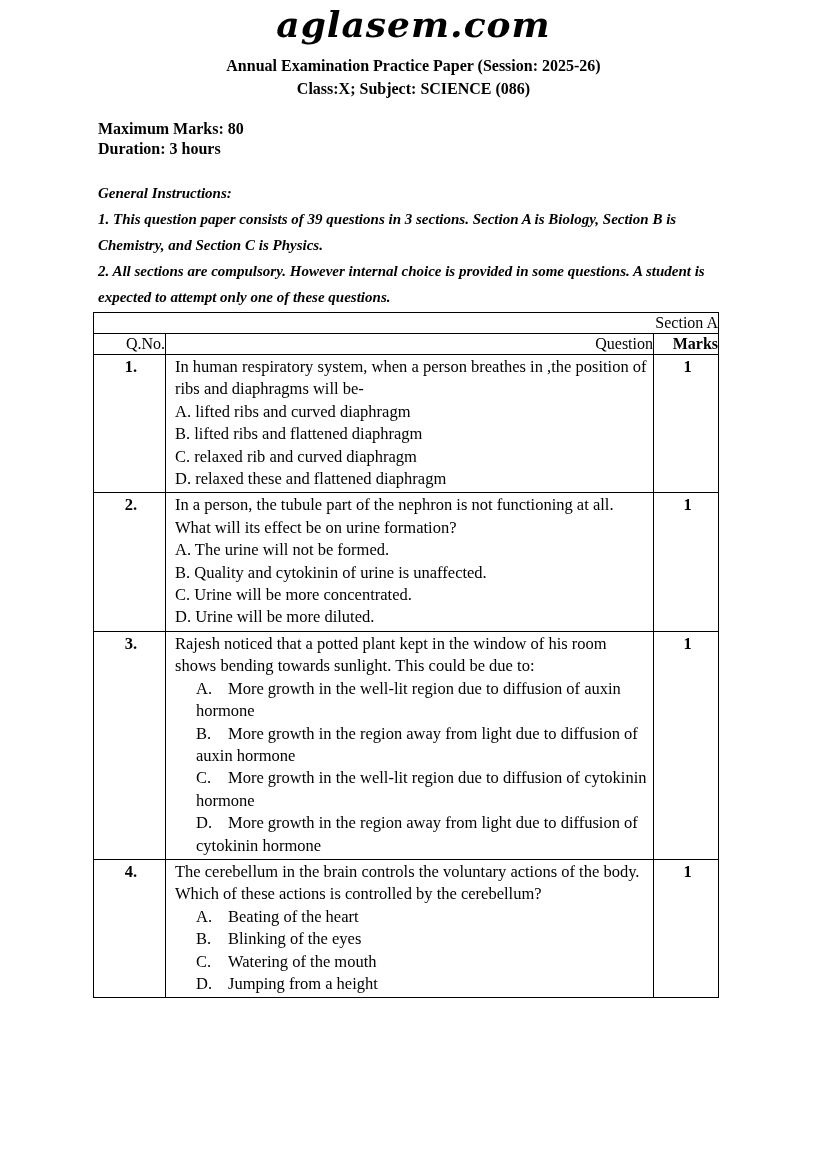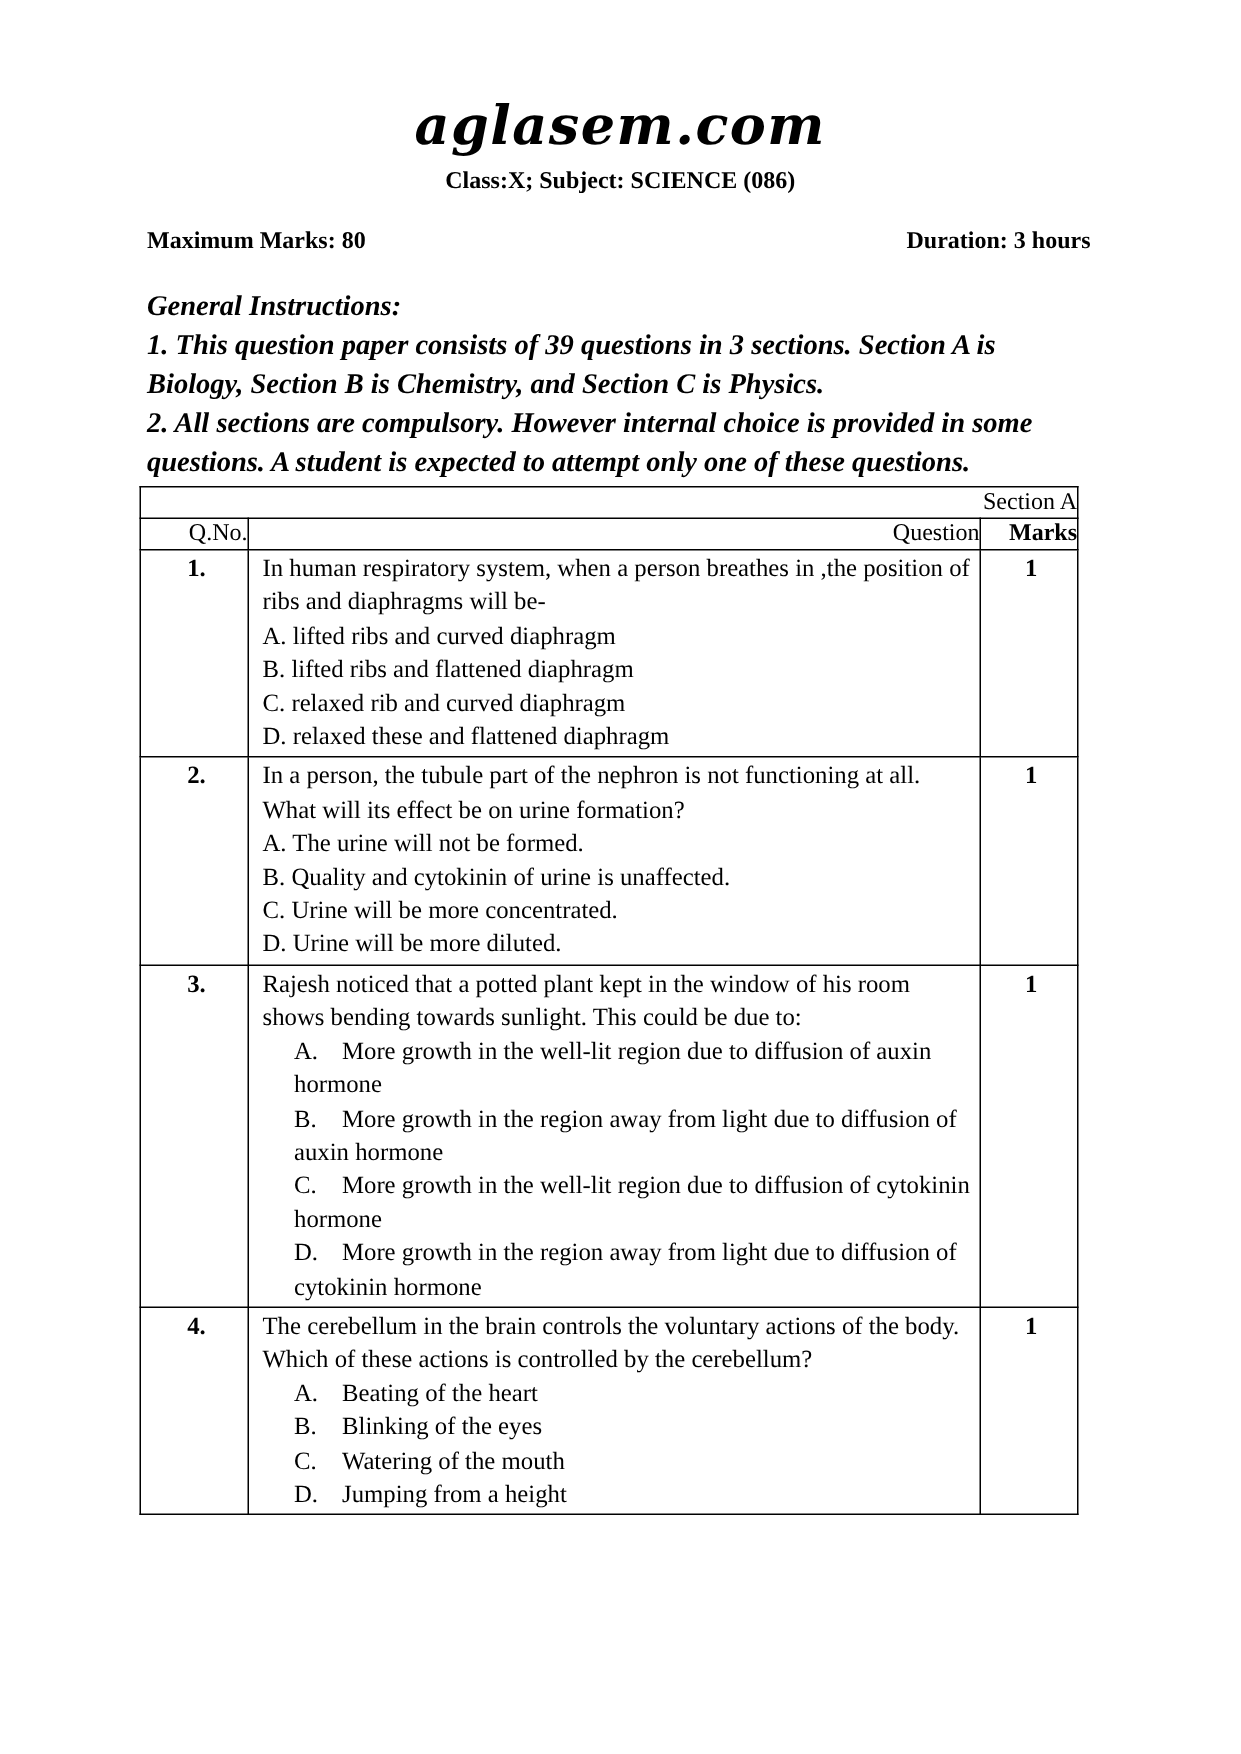--- a/index.html
+++ b/index.html
@@ -8,21 +8,20 @@
     width: 827px; height: 1169px;
     font-family: "Liberation Serif", serif;
     color: #000;
     overflow: hidden;
     position: relative;
   }
   .page { position: relative; width: 827px; height: 1169px; background: #fff; }
 
   
   .logo {
-    margin-top: 60px;
     text-align: center;
     font-family: "DejaVu Serif", serif;
     font-style: italic;
     font-weight: bold;
     font-size: 36px;
     letter-spacing: 1px;
     line-height: 48px;
   }
   .title-line1 {
     margin-top: 8px;
@@ -38,28 +37,29 @@
     font-size: 16px;
     line-height: 20px;
   }
   .meta-row {
     margin: 20px 100px 0 98px;
     display: flex;
     justify-content: space-between;
     font-weight: bold;
     font-size: 16px;
     line-height: 20px;
+    flex-direction: column;
   }
 
   
   .instructions {
     margin: 21px 98px 0 98px;
     font-weight: bold;
     font-style: italic;
-    font-size: 19px;
+    font-size: 15px;
     line-height: 26px;
   }
 
   
   table.qtable {
     border-collapse: collapse;
     table-layout: fixed;
     width: 625px;
     margin: 2px 0 0 93px;
     font-size: 16.5px;
@@ -96,20 +96,21 @@
   .options.indented { padding-left: 21px; }
   .opt-marker { display: inline-block; min-width: 32px; }
 </style>
 </head>
 <body>
 
 <div class="page">
 
   <div class="logo">aglasem.com</div>
 
+  <div class="title-line1">Annual  Examination Practice Paper (Session: 2025-26)</div>
 
   <div class="title-line2">Class:X; Subject: SCIENCE (086)</div>
 
   <div class="meta-row">
     <span>Maximum Marks: 80</span>
     <span>Duration: 3 hours</span>
   </div>
 
   <div class="instructions">
     <div>General Instructions:</div>

